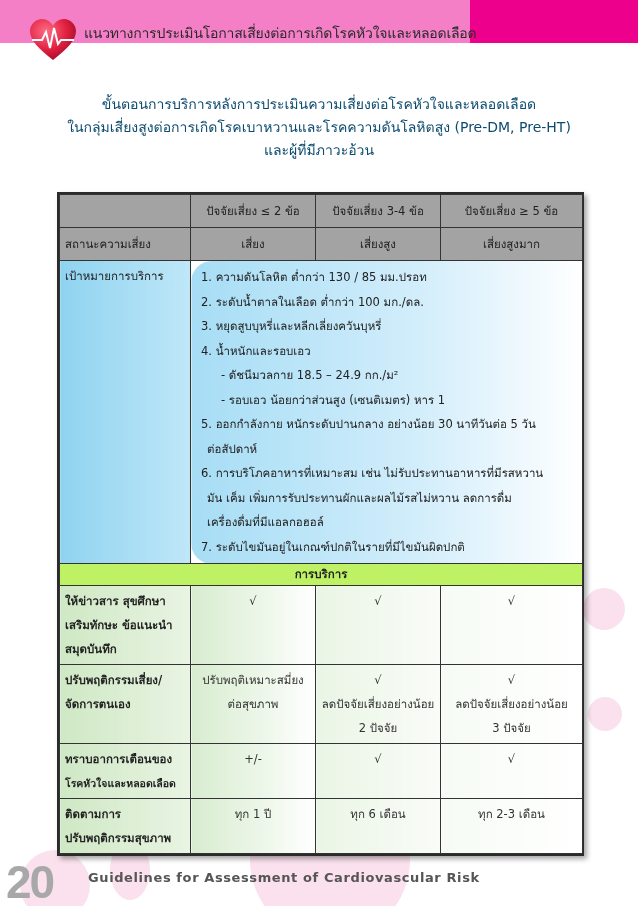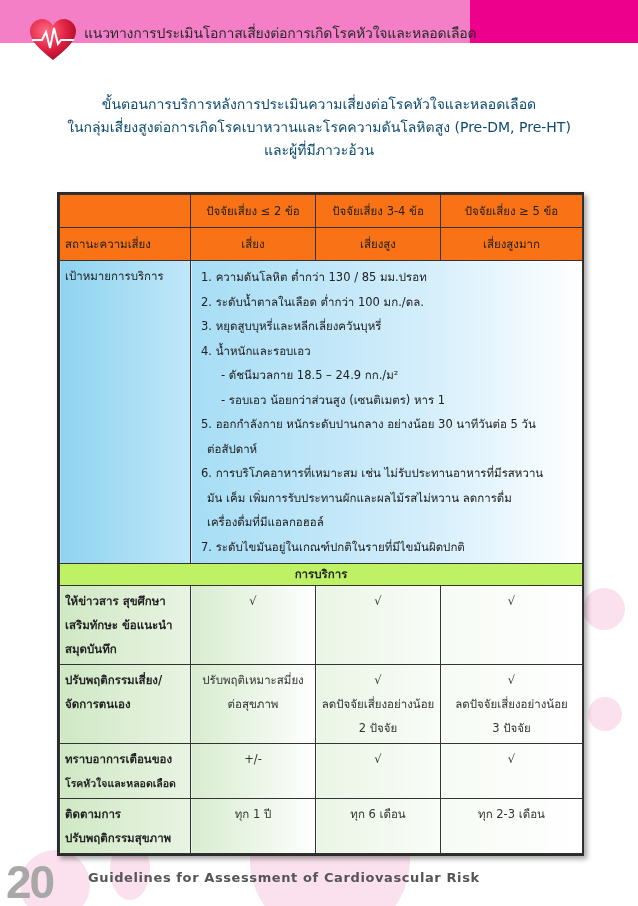--- a/index.html
+++ b/index.html
@@ -13,24 +13,24 @@
 
   .doc-title { position: absolute; left: 0; top: 93px; width: 638px; text-align: center; color: #0c4a6e; font-size: 14px; line-height: 23px; }
 
   .deco { position: absolute; border-radius: 50%; background: #f9dcea; opacity: 0.85; }
 
   .table-wrap { position: absolute; left: 57px; top: 192px; width: 527px; border: 2px solid #2b2b2b; box-shadow: 3px 3px 5px rgba(0,0,0,0.35); background: #fff; }
   table { border-collapse: collapse; width: 100%; table-layout: fixed; font-size: 11.5px; }
   td { border: 1px solid #333; vertical-align: top; padding: 3px 5px; line-height: 24px; }
   col.c1 { width: 131px; } col.c2 { width: 125px; } col.c3 { width: 125px; } col.c4 { width: 142px; }
 
-  .hdr td { background: #f97316; text-align: center; height: 33px; vertical-align: middle; }
+  .hdr td { background: #a3a3a3; text-align: center; height: 33px; vertical-align: middle; }
   .hdr td.left { text-align: left; }
   .goal-label { background: linear-gradient(90deg, #8fd3f0, #bfe7f8); font-weight: normal; }
-  .goal-body { background: linear-gradient(90deg, #a6ddf5 0%, #d4eefb 60%, #ffffff 100%); padding: 4px 10px; }
+  .goal-body { background: linear-gradient(90deg, #a6ddf5 0%, #d4eefb 60%, #ffffff 100%); padding: 4px 10px; border-radius: 21px; }
   .goal-body div { line-height: 24.5px; }
   .goal-body .ind { padding-left: 20px; }
   .goal-body .cont { padding-left: 6px; }
   .section td { background: #bef264; text-align: center; font-weight: bold; height: 22px; line-height: 16px; padding: 2px; }
   .svc-label { background: linear-gradient(90deg, #cfe8c4, #e9f4e3); font-weight: bold; }
   .svc-cell { background: linear-gradient(90deg, #d8ecd0 0%, #eef7ea 60%, #ffffff 100%); text-align: center; color: #333; }
   .svc-row td:nth-child(3) { background: linear-gradient(90deg, #eaf5e5, #f9fcf8); }
   .svc-row td:nth-child(4) { background: linear-gradient(90deg, #f6fbf4, #ffffff); }
 
   .page-num { position: absolute; left: 6px; top: 855px; font-size: 46px; font-weight: bold; color: #a8a8a8; letter-spacing: -2px; font-family: "Liberation Sans", sans-serif; }

